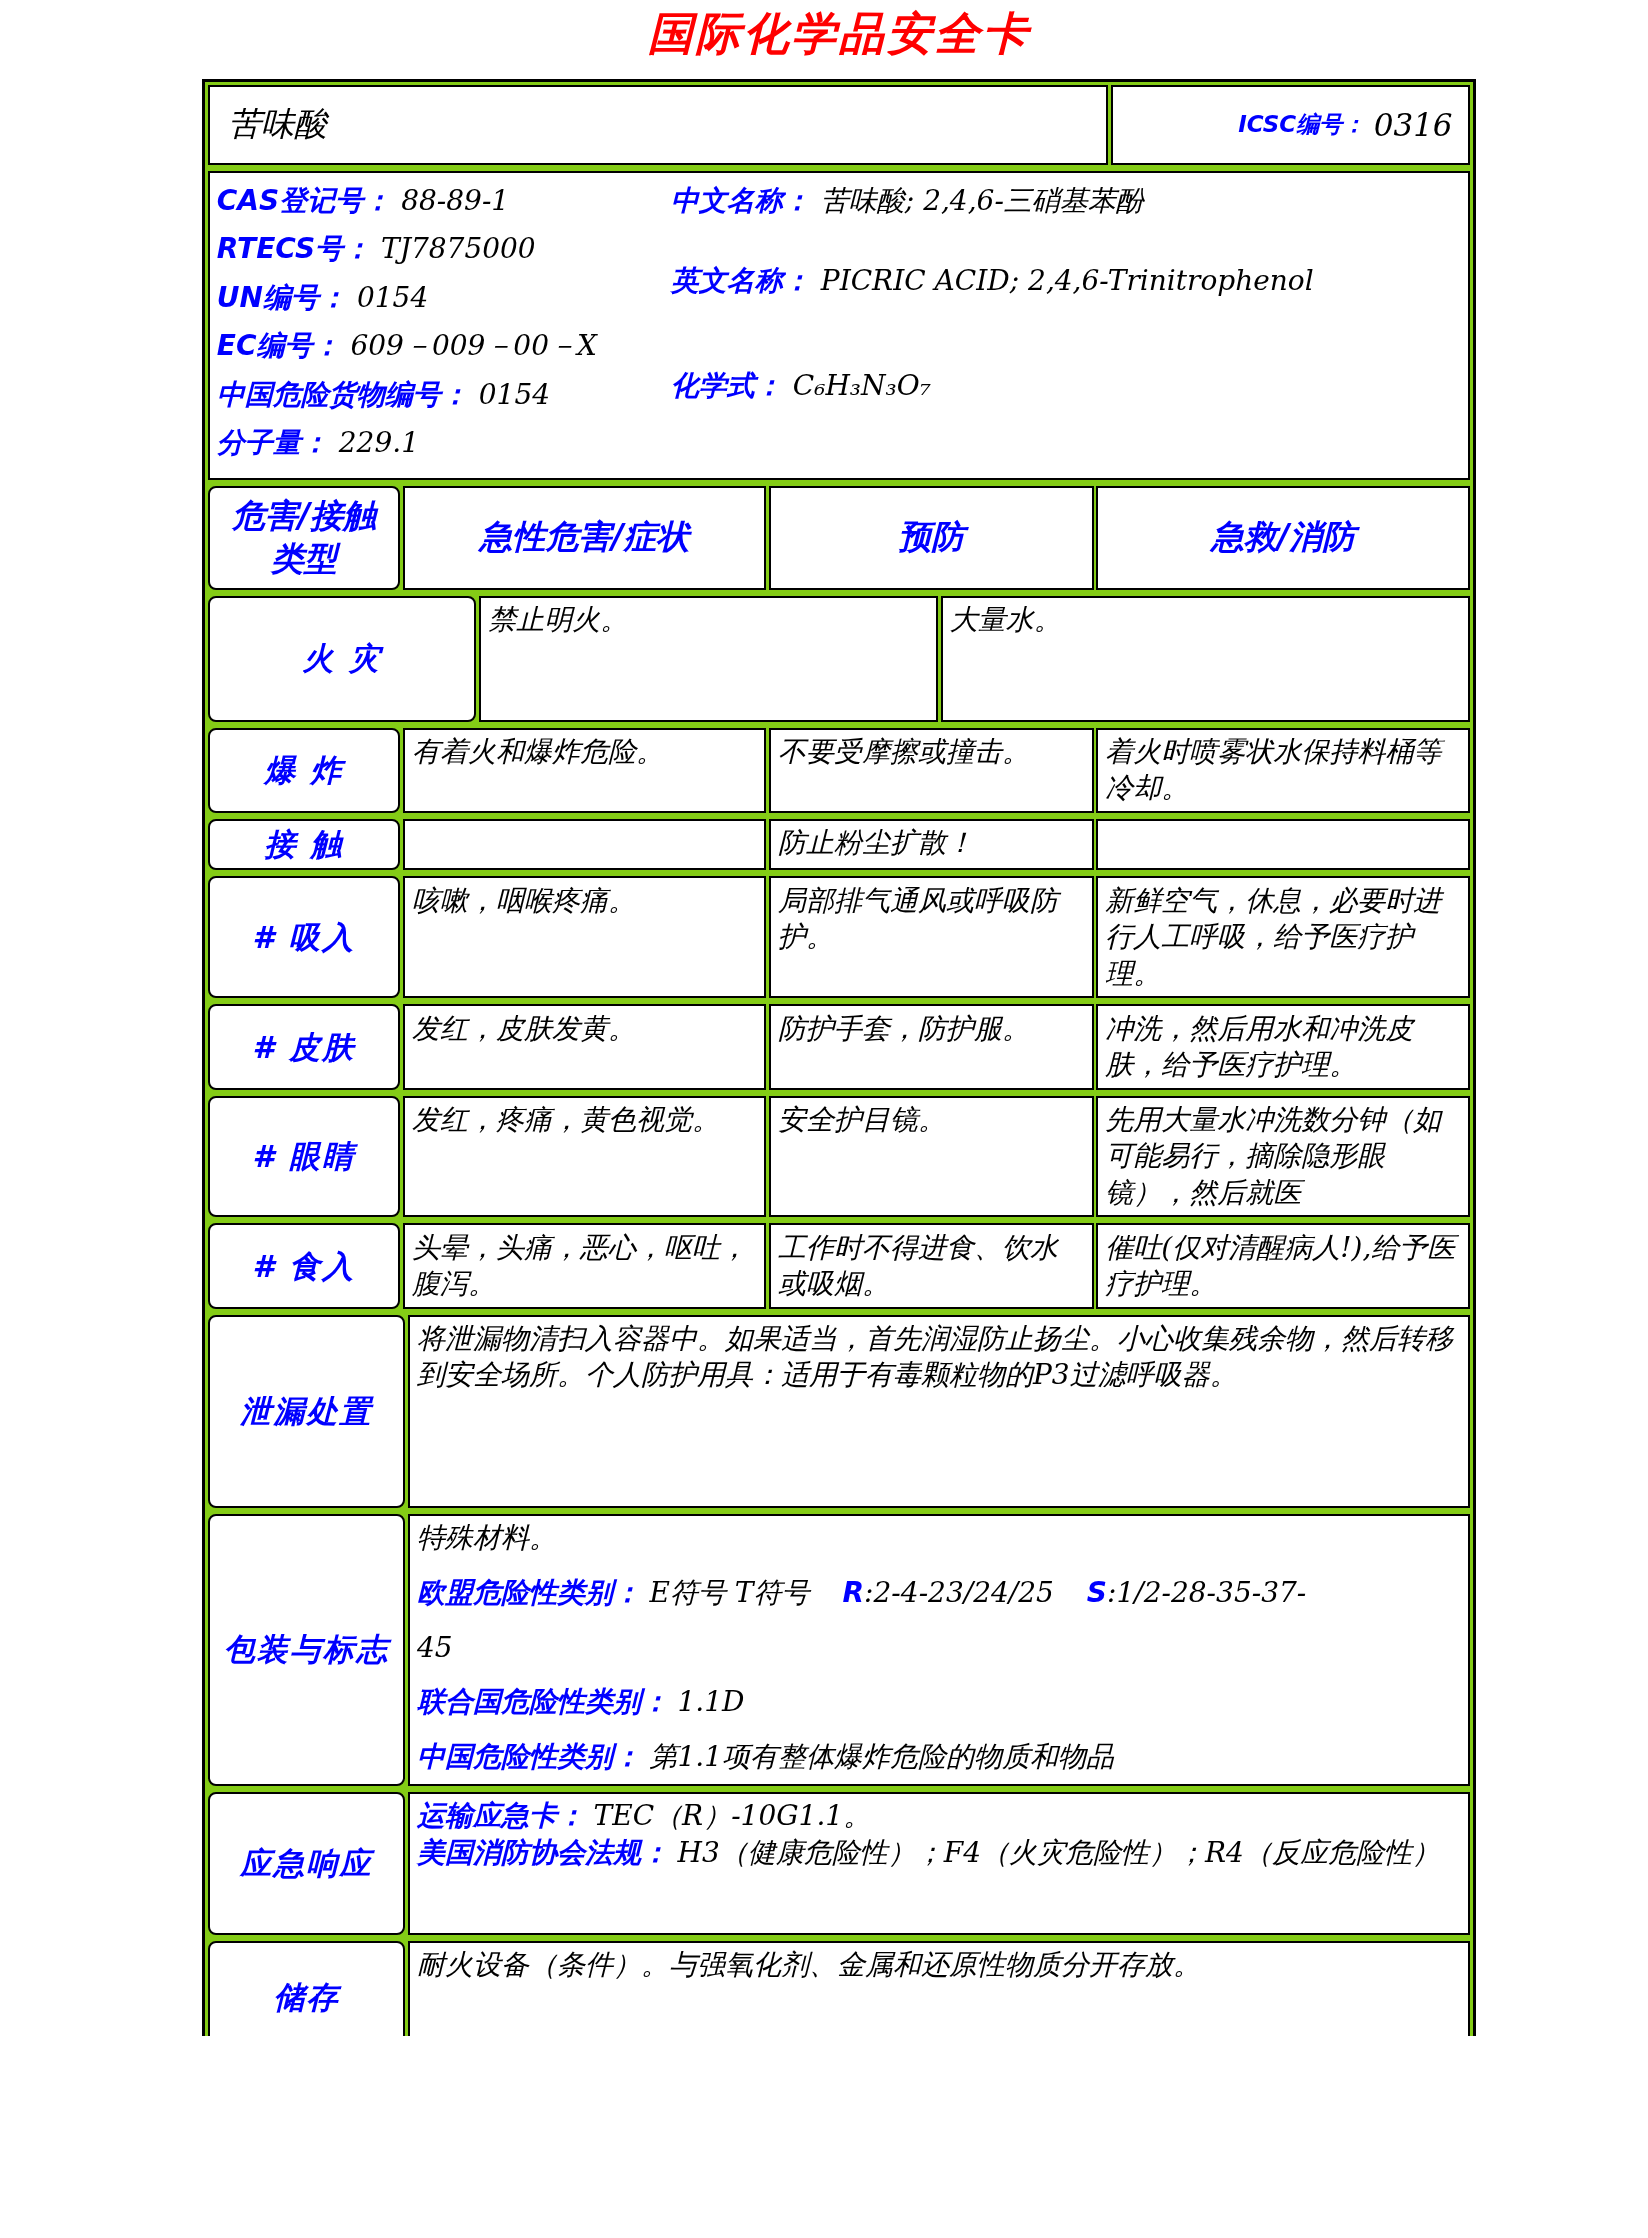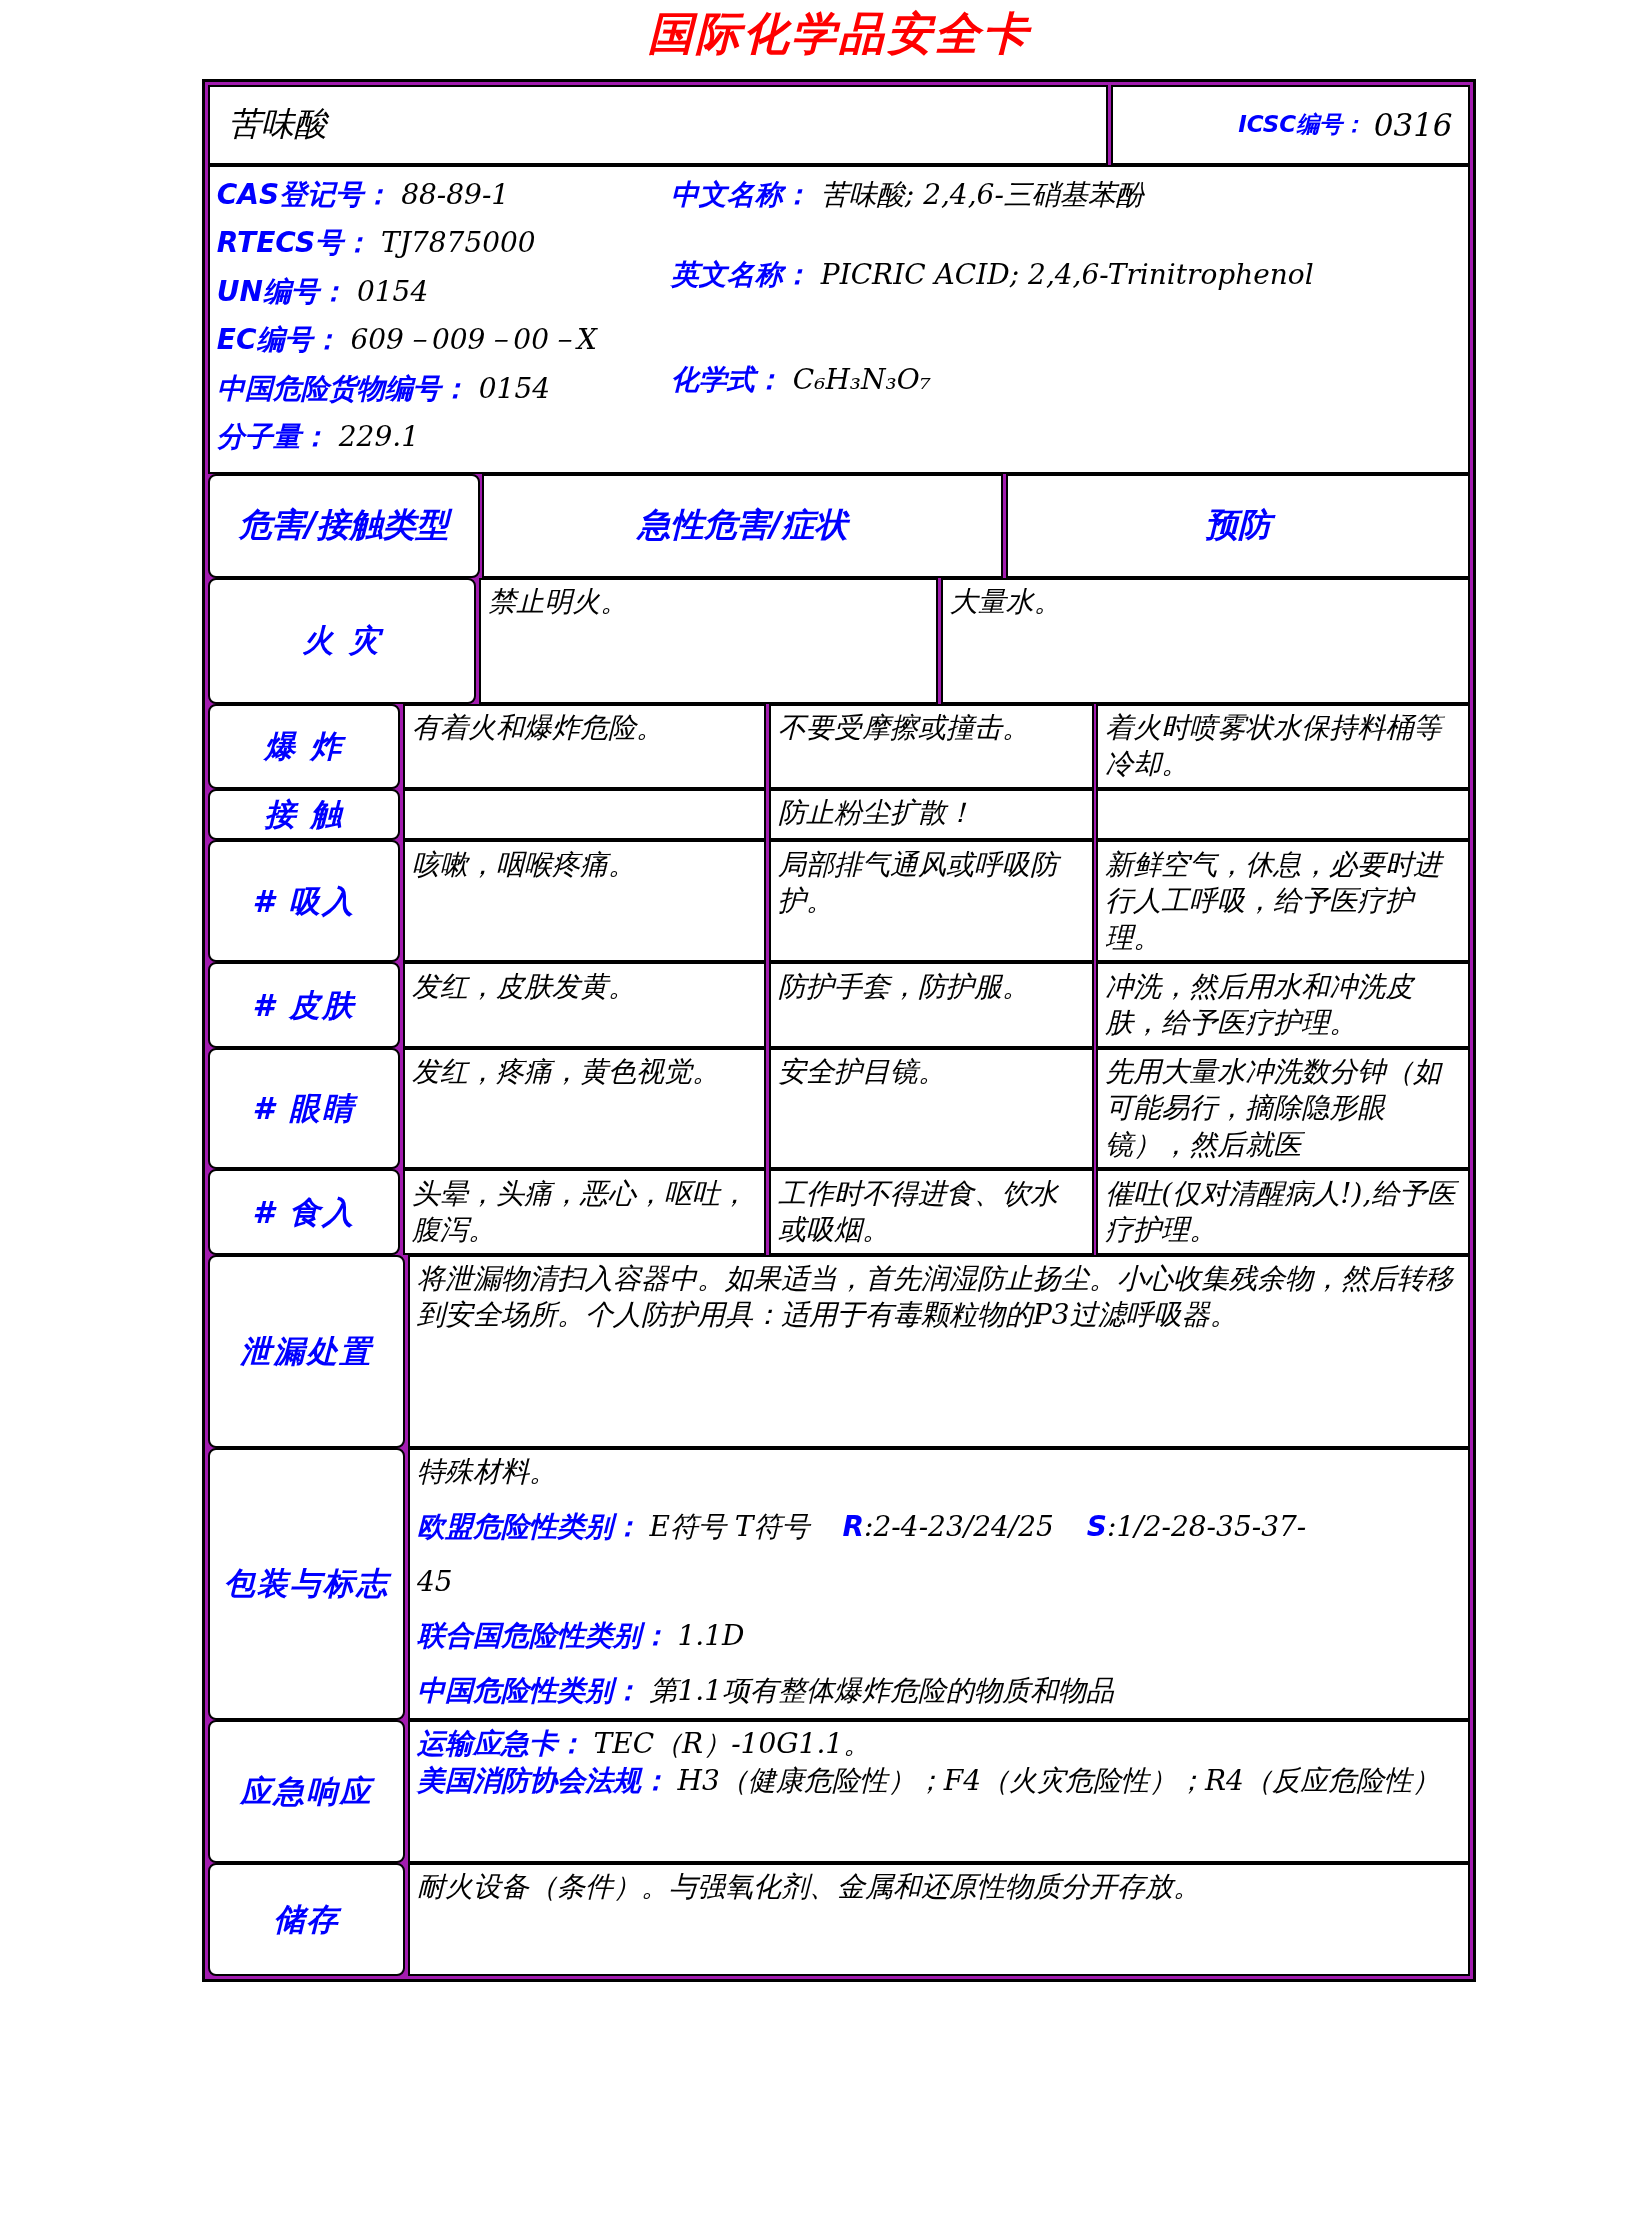--- a/index.html
+++ b/index.html
@@ -24,25 +24,25 @@
     letter-spacing: 2.8px;
     color: #ff0000;
   }
   .card {
     position: absolute;
     left: 202px;
     top: 79px;
     width: 1274px;
     box-sizing: border-box;
     border: 3.5px solid #000000;
-    background: #a21caf;
+    background: #84cc16;
     padding: 2.8px;
     display: flex;
     flex-direction: column;
-    gap: 0;
+    gap: 6px;
   }
   .trow { display: flex; gap: 2.8px; align-items: stretch; }
   .cell {
     border: 2.1px solid #000000;
     box-sizing: border-box;
     padding: 4.3px 7px;
     font-size: 28px;
     line-height: 1.3;
     background: #ffffff;
     overflow: hidden;
@@ -184,20 +184,21 @@
             </div>
           </div>
         </div>
       </div>
     </div>
 
     <div class="trow r-head">
       <div class="cell c1 head-cell">危害/接触类型</div>
       <div class="cell c2 head-cell">急性危害/症状</div>
       <div class="cell c3 head-cell">预防</div>
+      <div class="cell c4 head-cell">急救/消防</div>
     </div>
 
     <div class="trow r-fire">
       <div class="cell c1 label-cell">火 灾</div>
       <div class="cell c3">禁止明火。</div>
       <div class="cell c4">大量水。</div>
     </div>
 
     <div class="trow r-expl">
       <div class="cell c1 label-cell">爆 炸</div>

